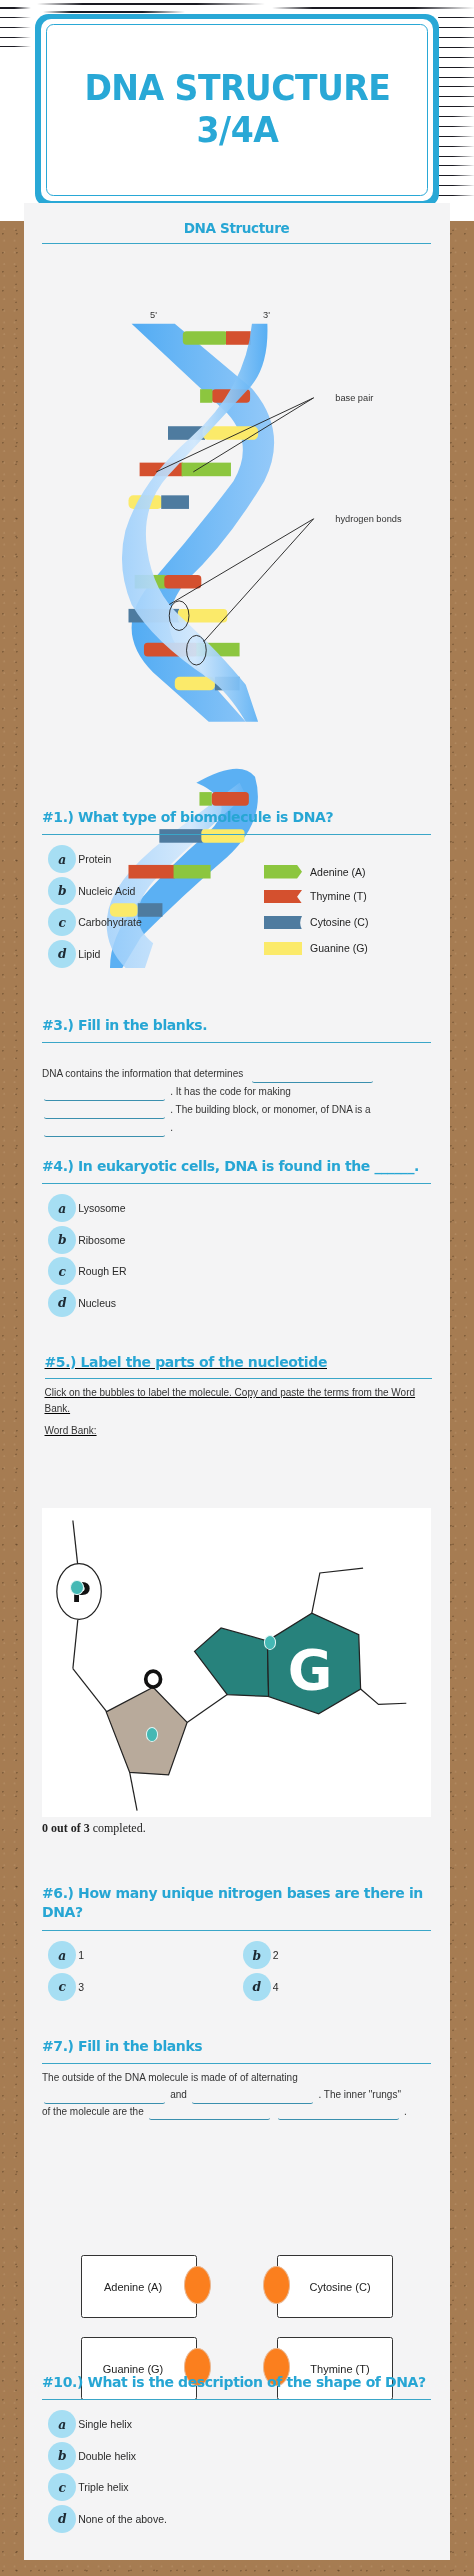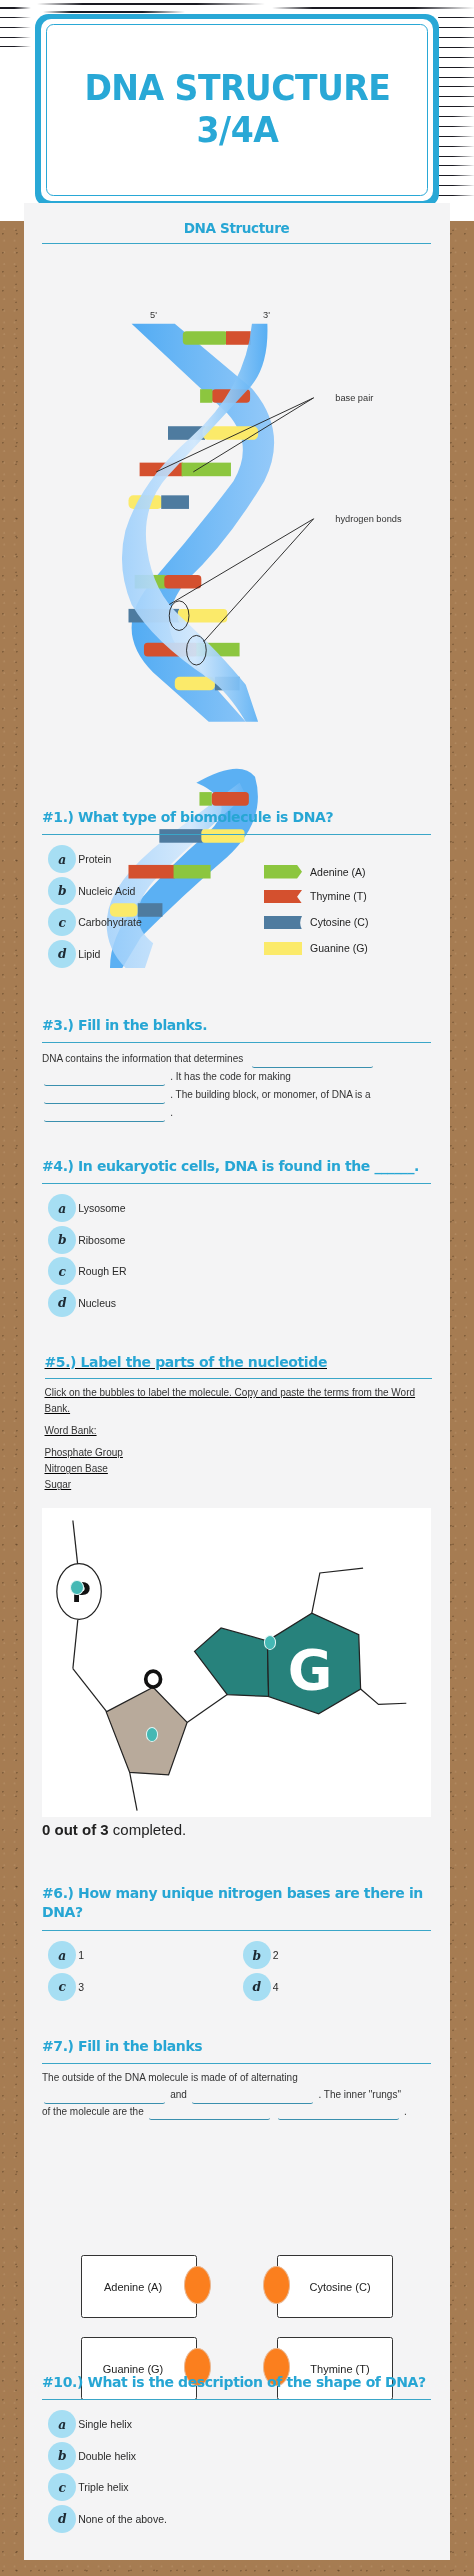--- a/index.html
+++ b/index.html
@@ -273,21 +273,21 @@
       <div class="option">
           <div class="bubble">d</div>
           <span class="opt-label">Lipid</span>
         </div>
     </div>
   </div>
 
   <div class="section" style="top:813px;">
     <div class="section-title">#3.) Fill in the blanks.</div>
     <div class="section-rule" style="margin-top:7.4px;"></div>
-    <div class="body-text" style="margin-top:7px;line-height:18px;">
+    <div class="body-text" style="margin-top:22px;line-height:18px;">
       <span>DNA contains the information that determines</span>
       <span class="blank" style="width:121px;margin-left:6.2px;"><input value="" style=""></span><br>
       <span class="blank" style="width:121px;margin-left:1.9px;"><input value="" style=""></span>
       <span>. It has the code for making</span><br>
       <span class="blank" style="width:121px;margin-left:1.9px;"><input value="" style=""></span>
       <span>. The building block, or monomer, of DNA is a</span><br>
       <span class="blank" style="width:121px;margin-left:1.9px;"><input value="" style=""></span>
       <span>.</span>
     </div>
   </div>
@@ -313,25 +313,20 @@
           <span class="opt-label">Nucleus</span>
         </div>
     </div>
   </div>
 
   <div class="section" style="top:1150px;left:21px;width:387px;text-decoration:underline;">
     <div class="section-title">#5.) Label the parts of the nucleotide</div>
     <div class="section-rule" style="margin-top:6.2px;"></div>
     <div class="body-text" style="margin-top:6.2px;">Click on the bubbles to label the molecule.   Copy and paste the terms from the Word Bank.</div>
     <div class="body-text" style="margin-top:6.2px;">Word Bank:</div>
-    <div class="body-text" style="margin-top:6.2px;">
-      <div>Phosphate Group</div>
-      <div>Nitrogen Base</div>
-      <div>Sugar</div>
-    </div>
   </div>
 
   <div class="diagram-box" style="left:18.5px;top:1305px;width:389px;height:309px;">
     <svg width="389" height="309" viewBox="0 0 630 500">
       <line x1="50" y1="20" x2="58" y2="93" stroke="#222" stroke-width="2"></line>
       <ellipse cx="60" cy="135" rx="36" ry="45" fill="#fff" stroke="#222" stroke-width="2"></ellipse>
       <text x="48" y="152" font-family="DejaVu Sans, sans-serif" font-weight="bold" font-size="42" fill="#111">P</text>
       <line x1="58" y1="181" x2="50" y2="260" stroke="#222" stroke-width="2"></line>
       <line x1="50" y1="260" x2="105" y2="330" stroke="#222" stroke-width="2"></line>
       <polygon points="104,330 180,290 235,347 205,432 142,428" fill="#b8aa9b" stroke="#222" stroke-width="2"></polygon>
@@ -342,21 +337,21 @@
       <polygon points="365,215 437,170 513,205 516,293 448,333 367,305" fill="#27827c" stroke="#222" stroke-width="2"></polygon>
       <text x="398" y="293" font-family="DejaVu Sans, sans-serif" font-weight="bold" font-size="88" fill="#fff">G</text>
       <polyline points="437,170 450,105 520,97" fill="none" stroke="#222" stroke-width="2"></polyline>
       <polyline points="516,293 545,318 590,316" fill="none" stroke="#222" stroke-width="2"></polyline>
       <line x1="300" y1="302" x2="300" y2="302" stroke="#222"></line>
     </svg>
     <div style="position:absolute;left:28px;top:72px;width:13.6px;height:15.4px;border-radius:50%;background:#44b8b4;border:0.9px solid #e5f7f6;cursor:pointer;"></div>
     <div style="position:absolute;left:222px;top:127px;width:12.3px;height:15px;border-radius:50%;background:#44b8b4;border:0.9px solid #e5f7f6;cursor:pointer;"></div>
     <div style="position:absolute;left:104px;top:219px;width:12.3px;height:15px;border-radius:50%;background:#44b8b4;border:0.9px solid #e5f7f6;cursor:pointer;"></div>
   </div>
-  <div style="position:absolute;left:18.5px;top:1618px;font-size:15px;color:#222;">
+  <div style="position:absolute;left:18.5px;top:1618px;font-size:12px;color:#222;font-family:Liberation Serif, serif;">
     <b>0 out of 3</b><span> completed.</span>
   </div>
 
   <div class="section" style="top:1681px;">
     <div class="section-title" style="line-height:18.5px;">#6.) How many unique nitrogen bases are there in DNA?</div>
     <div class="section-rule" style="margin-top:8.6px;"></div>
     <div class="options grid2" style="margin-top:8.6px;">
       <div class="option">
           <div class="bubble">a</div>
           <span class="opt-label">1</span>

